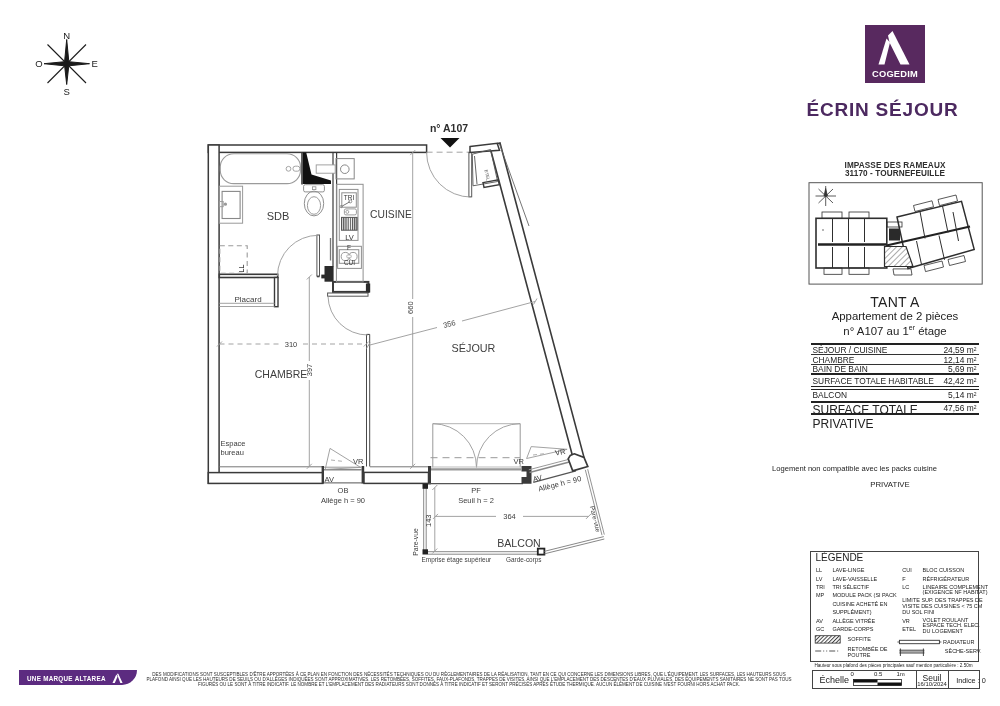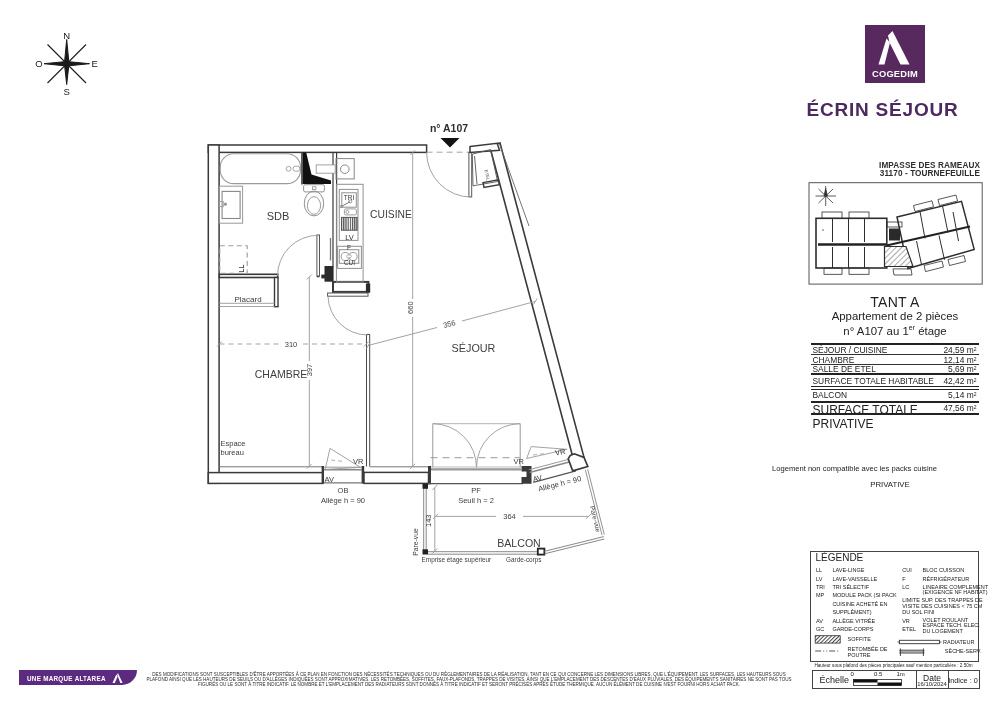--- a/index.html
+++ b/index.html
@@ -355,35 +355,35 @@
 <div class="abs" style="left:865px;top:25px;width:60px;height:58px;background:#58295f;">
   <svg width="60" height="58" viewBox="0 0 60 58">
     <polygon points="13.5,39.5 21.5,13.5 25,17.5 19.5,39.5" fill="#fff"></polygon>
     <polygon points="23,10.5 27.5,6 44.5,39.5 35.5,39.5 24.5,17.5" fill="#fff"></polygon>
     <text x="30" y="51.5" font-size="9.3" font-weight="bold" fill="#fff" text-anchor="middle" letter-spacing="0.2">COGEDIM</text>
   </svg>
 </div>
 
 <div class="abs" style="left:795px;top:99px;width:175px;text-align:center;font-size:19px;font-weight:bold;color:#4c2960;letter-spacing:0.8px;">ÉCRIN SÉJOUR</div>
 
-<div class="abs" style="left:810px;top:162.2px;width:170px;text-align:right;font-size:8.2px;font-weight:bold;color:#2e2e2e;letter-spacing:0.1px;line-height:8px;">IMPASSE DES RAMEAUX<br>31170 - TOURNEFEUILLE</div>
+<div class="abs" style="left:810px;top:162.2px;width:170px;text-align:center;font-size:8.2px;font-weight:bold;color:#2e2e2e;letter-spacing:0.1px;line-height:8px;">IMPASSE DES RAMEAUX<br>31170 - TOURNEFEUILLE</div>
 
 <div class="abs" style="left:810px;top:293.5px;width:170px;text-align:center;font-size:14px;letter-spacing:0.3px;color:#222;">TANT A</div>
 
 <div class="abs" style="left:795px;top:310.8px;width:200px;text-align:center;font-size:11.4px;color:#222;line-height:11.2px;">Appartement de 2 pièces<br>n° A107 au 1<sup style="font-size:7px;">er</sup> étage</div>
 
 <div class="abs" style="left:810.5px;top:343.2px;width:168px;">
   <div class="abs" style="left:0;top:0;width:168px;height:1.8px;background:#222;"></div>
   <div class="abs" style="left:2px;top:1.6px;font-size:8.4px;color:#222;">SÉJOUR / CUISINE</div>
   <div class="abs" style="right:2px;top:1.6px;font-size:8.4px;color:#222;">24,59 m<span style="font-size:5px;vertical-align:2.5px">2</span></div>
   <div class="abs" style="left:0;top:10.4px;width:168px;height:1px;background:#333;"></div>
   <div class="abs" style="left:2px;top:11.7px;font-size:8.4px;color:#222;">CHAMBRE</div>
   <div class="abs" style="right:2px;top:11.7px;font-size:8.4px;color:#222;">12,14 m<span style="font-size:5px;vertical-align:2.5px">2</span></div>
   <div class="abs" style="left:0;top:20.5px;width:168px;height:1px;background:#333;"></div>
-  <div class="abs" style="left:2px;top:20.7px;font-size:8.4px;color:#222;">SALLE DE ETEL</div>
+  <div class="abs" style="left:2px;top:20.7px;font-size:8.4px;color:#222;">BAIN DE BAIN</div>
   <div class="abs" style="right:2px;top:20.7px;font-size:8.4px;color:#222;">5,69 m<span style="font-size:5px;vertical-align:2.5px">2</span></div>
   <div class="abs" style="left:0;top:30.2px;width:168px;height:1.8px;background:#222;"></div>
   <div class="abs" style="left:2px;top:33.0px;font-size:8.4px;color:#222;">SURFACE TOTALE HABITABLE</div>
   <div class="abs" style="right:2px;top:33.0px;font-size:8.4px;color:#222;">42,42 m<span style="font-size:5px;vertical-align:2.5px">2</span></div>
   <div class="abs" style="left:0;top:42.7px;width:168px;height:1.5px;background:#222;"></div>
   <div class="abs" style="left:0;top:45.6px;width:168px;height:1.3px;background:#222;"></div>
   <div class="abs" style="left:2px;top:47.0px;font-size:8.4px;color:#222;">BALCON</div>
   <div class="abs" style="right:2px;top:47.0px;font-size:8.4px;color:#222;">5,14 m<span style="font-size:5px;vertical-align:2.5px">2</span></div>
   <div class="abs" style="left:0;top:58.3px;width:168px;height:1.6px;background:#222;"></div>
   <div class="abs" style="left:2px;top:60.0px;font-size:12px;color:#222;">SURFACE TOTALE PRIVATIVE</div>
@@ -445,23 +445,23 @@
   <div class="abs" style="left:135.2px;top:0;width:1px;height:16.7px;background:#444;"></div>
   <div class="abs" style="left:7px;top:4px;font-size:9px;color:#222;">Échelle</div>
   <div class="abs" style="left:38px;top:0.2px;font-size:6px;color:#222;">0</div>
   <div class="abs" style="left:61.5px;top:0.2px;font-size:6px;color:#222;">0.5</div>
   <div class="abs" style="left:84px;top:0.2px;font-size:6px;color:#222;">1m</div>
   <svg class="abs" style="left:40px;top:7.5px" width="52" height="8" viewBox="0 0 52 8">
     <rect x="0.5" y="0.5" width="48" height="6" fill="#fff" stroke="#222" stroke-width="0.8"></rect>
     <rect x="0.5" y="0.5" width="24" height="3" fill="#111"></rect>
     <rect x="24.5" y="3.5" width="24" height="3" fill="#111"></rect>
   </svg>
-  <div class="abs" style="left:104px;top:1.5px;width:31px;text-align:center;font-size:8.5px;color:#222;">Date</div>
+  <div class="abs" style="left:104px;top:1.5px;width:31px;text-align:center;font-size:8.5px;color:#222;">Seuil</div>
   <div class="abs" style="left:104px;top:10px;width:31px;text-align:center;font-size:5.9px;color:#222;">16/10/2024</div>
-  <div class="abs" style="left:135.5px;top:5px;width:30px;text-align:center;font-size:7.3px;color:#222;white-space:nowrap;">Indice : 0</div>
+  <div class="abs" style="left:135.5px;top:5px;width:30px;text-align:center;font-size:7.3px;color:#222;white-space:nowrap;padding-left:8px;">Indice : 0</div>
 </div>
 
 <div class="abs" style="left:19px;top:669.5px;width:118px;height:15.7px;background:#5c2b80;border-radius:0 0 16px 0;">
   <div class="abs" style="left:8px;top:5.2px;font-size:6.3px;font-weight:bold;color:#fff;letter-spacing:0.28px;">UNE MARQUE ALTAREA</div>
   <svg class="abs" style="left:92px;top:3.2px" width="14" height="11" viewBox="0 0 14 11">
     <polygon points="1.5,10 5.3,1.5 6.6,3.5 3.8,10" fill="#fff"></polygon>
     <polygon points="5.9,0.8 7.3,0.8 11.6,10 9.3,10" fill="#fff"></polygon>
   </svg>
 </div>
 

